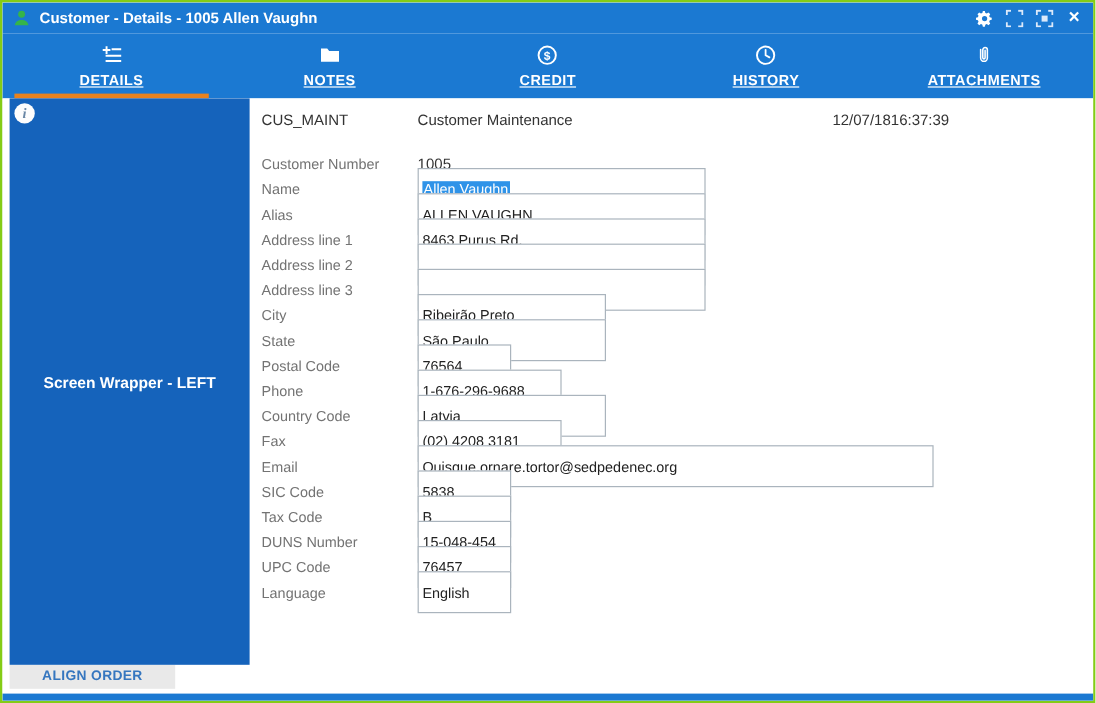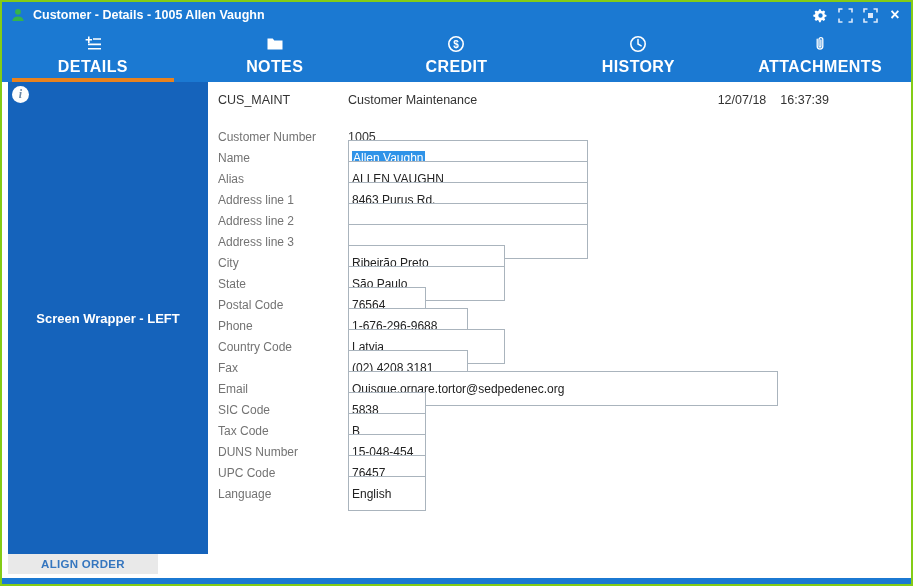--- a/index.html
+++ b/index.html
@@ -11,47 +11,47 @@
   .app-icon { width: 16px; height: 16px; margin-right: 7px; display: inline-flex; }
   .title-text { font-size: 12.5px; font-weight: bold; flex: 1; white-space: nowrap; }
   .tb-actions { display: flex; align-items: center; gap: 9px; }
   .tb-icon { width: 16px; height: 16px; display: inline-flex; align-items: center; justify-content: center; cursor: pointer; }
   .close-glyph { font-size: 16px; font-weight: bold; line-height: 1; }
 
   
   .tabbar { height: 54px; background: #1b79d2; display: flex; flex: 0 0 auto; }
   .tab { flex: 1; display: flex; flex-direction: column; align-items: center; justify-content: center; gap: 5px; color: #fff; position: relative; cursor: pointer; }
   .tab-icon { height: 18px; display: inline-flex; }
-  .tab-label { font-size: 16px; font-weight: bold; letter-spacing: .4px; }
+  .tab-label { font-size: 12px; font-weight: bold; letter-spacing: .4px; text-decoration: underline; }
   .tab.active::after { content: ""; position: absolute; left: 10px; right: 10px; bottom: 0; height: 4px; background: #e8821e; }
 
   
   .content { flex: 1; display: flex; background: #fff; padding-left: 6px; min-height: 0; }
   .sidebar { width: 200px; background: #1563bb; position: relative; display: flex; align-items: center; justify-content: center; flex: 0 0 auto; }
   .info-icon { position: absolute; top: 4px; left: 4px; width: 17px; height: 17px; border-radius: 50%; background: #fdfdfd; color: #6a87a5; font-family: "Liberation Serif", serif; font-style: italic; font-weight: bold; font-size: 12px; display: flex; align-items: center; justify-content: center; cursor: pointer; }
   .sidebar-label { color: #fff; font-size: 13px; font-weight: bold; }
 
   .main { flex: 1; padding: 8px 0 0 10px; }
   .form-header { display: flex; align-items: center; height: 20px; font-size: 12.5px; color: #333; }
   .fh-program { width: 130px; }
   .fh-title { text-align: left; }
-  .fh-datetime { margin-left: auto; margin-right: 82px; display: flex; gap: 14px; }
+  .fh-datetime { margin-left: auto; margin-right: 120px; display: flex; }
 
   .form-fields { margin-top: 16px; }
   .field-row { display: flex; align-items: center; height: 21px; }
   .field-label { width: 130px; font-size: 12px; color: #737373; flex: 0 0 auto; }
   .field-plain { font-size: 12.5px; color: #333; }
   .field-input { height: 35px; border: 1px solid #aab4bd; background: #fff; font-family: inherit; font-size: 12px; color: #222; padding: 0 3px; cursor: text; }
   div.field-input { display: flex; align-items: center; }
   .selected-text { background: #2f93e8; color: #fff; padding: 0 1px; font-size: 12px; white-space: nowrap; }
   .w240 { width: 240px; } .w157 { width: 157px; } .w120 { width: 120px; } .w78 { width: 78px; } .w430 { width: 430px; }
 
   
   .footer-row { height: 24px; display: flex; align-items: flex-start; padding-left: 6px; flex: 0 0 auto; background: #fff; }
-  .align-order-btn { width: 150px; height: 20px; background: #e9e9e9; border: none; color: #3576bf; font-weight: bold; font-size: 11.5px; font-family: inherit; letter-spacing: .3px; cursor: pointer; }
+  .align-order-btn { width: 138px; height: 20px; background: #e9e9e9; border: none; color: #3576bf; font-weight: bold; font-size: 11.5px; font-family: inherit; letter-spacing: .3px; cursor: pointer; }
   .bottom-strip { height: 6px; background: #1b79d2; flex: 0 0 auto; }
 </style>
 </head>
 <body>
 
 <div class="window">
 
   <div class="titlebar">
     <span class="app-icon">
       <svg width="16" height="16" viewBox="0 0 16 16">

